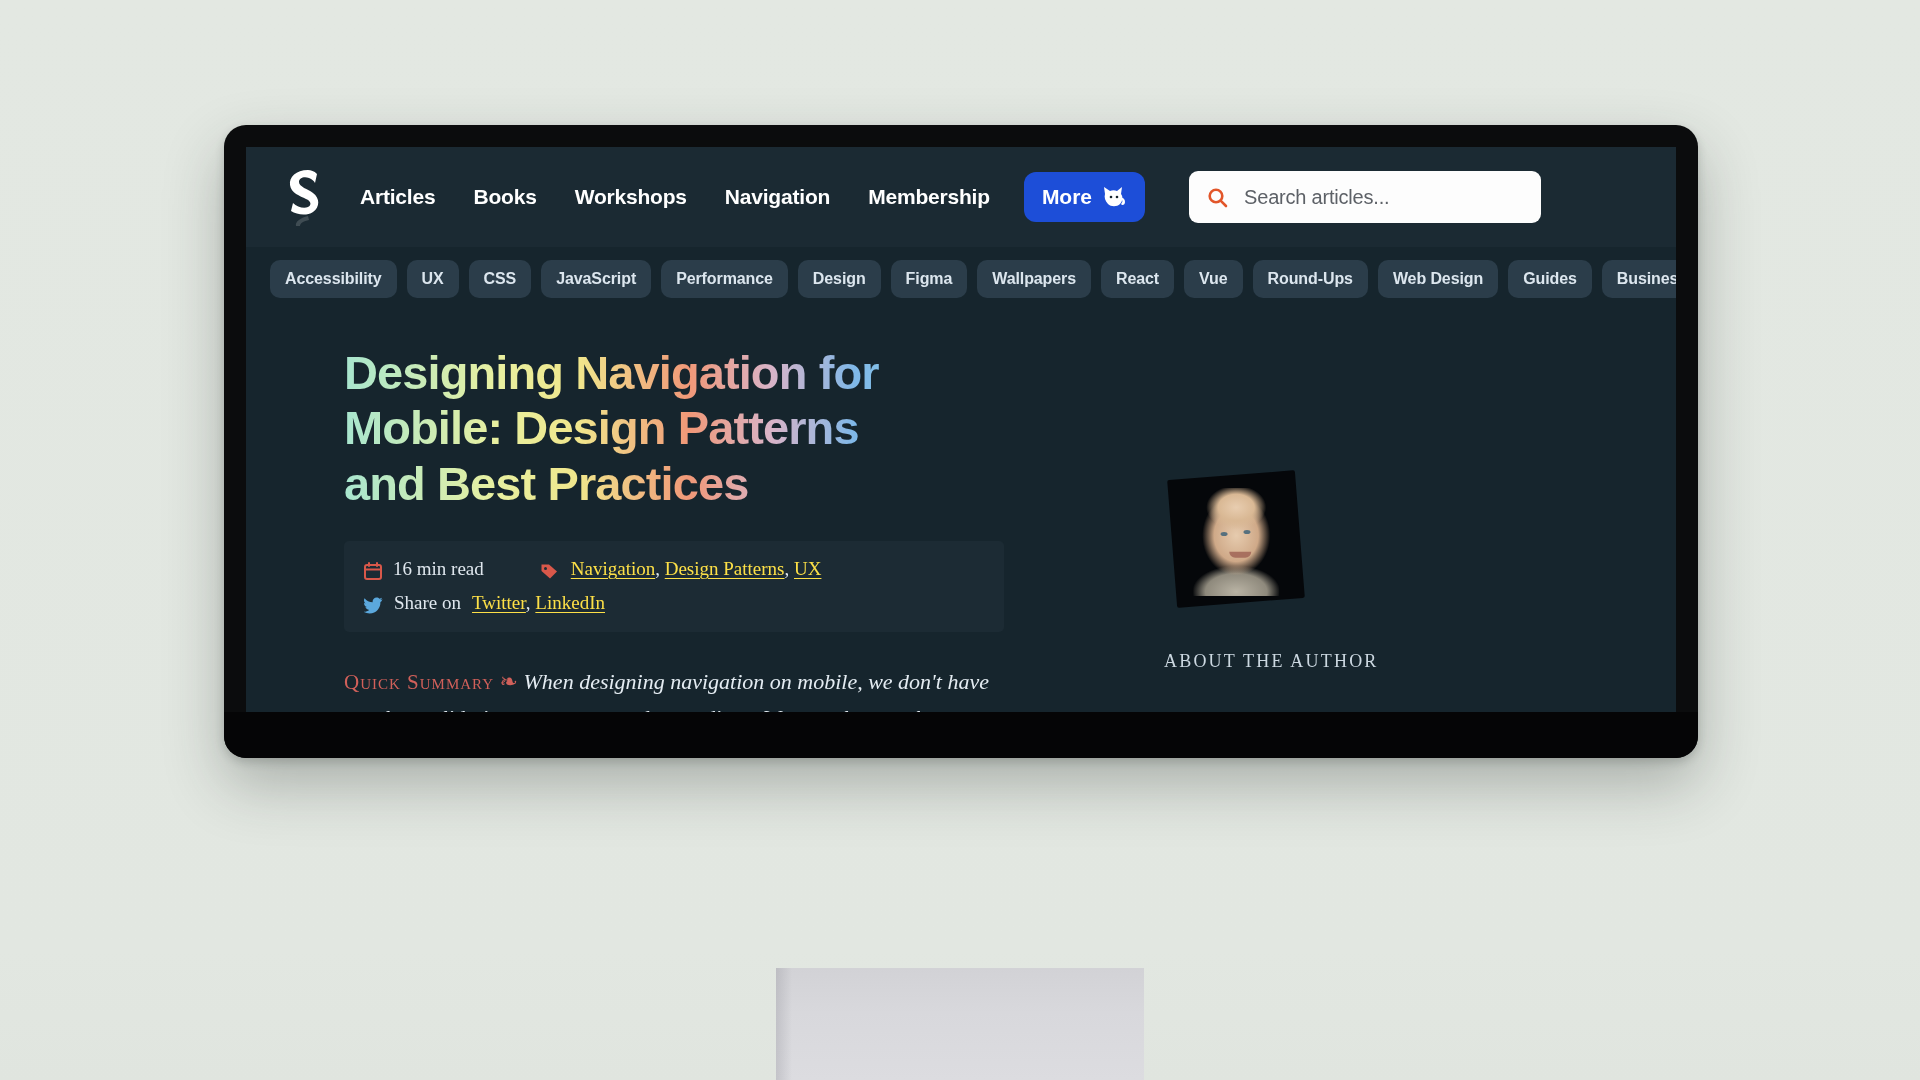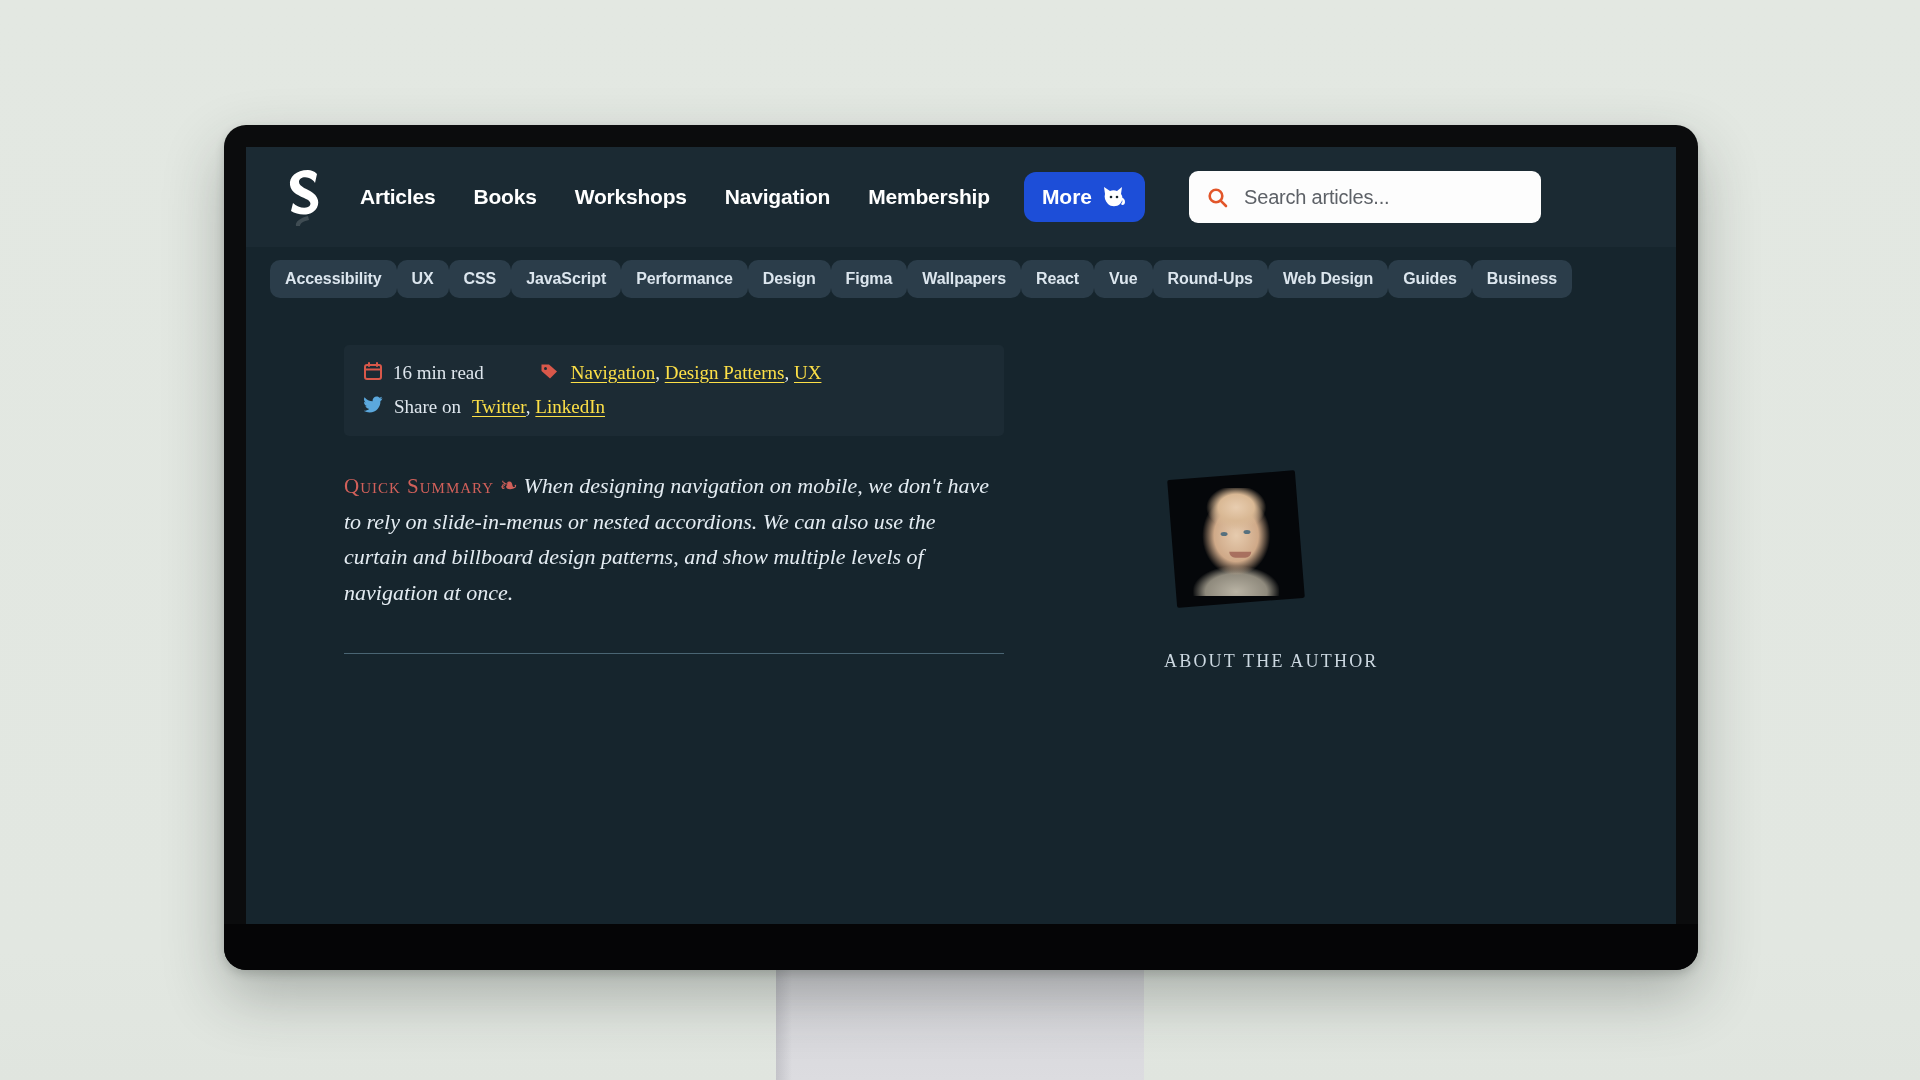--- a/index.html
+++ b/index.html
@@ -38,21 +38,21 @@
     width: 16px;
     background: linear-gradient(90deg, rgba(150,150,158,.35), rgba(150,150,158,0));
   }
 
   
   #monitor {
     position: absolute;
     left: 224px;
     top: 125px;
     width: 1474px;
-    height: 845px;
+    height: 633px;
     background: #0b0c0d;
     border-radius: 22px;
     box-shadow: 0 26px 60px rgba(40,48,44,.30), 0 4px 10px rgba(40,48,44,.20);
     padding: 22px 22px 46px 22px;
     box-sizing: border-box;
   }
   #monitor::after {
     content: "";
     position: absolute;
     left: 0; right: 0; bottom: 0;
@@ -145,20 +145,21 @@
   }
   #search-input::placeholder { color: #5d6167; opacity: 1; }
 
   
   #cat-bar {
     background: #16252d;
     height: 64px;
     display: flex;
     align-items: center;
     padding-left: 24px;
+    gap: 10px;
     overflow: hidden;
     position: relative;
   }
   .pill {
     background: #2b3d4a;
     color: #dce6ee;
     font-size: 16px;
     font-weight: bold;
     padding: 10px 15px;
     border-radius: 10px;
@@ -242,21 +243,21 @@
     box-sizing: border-box;
   }
   .meta-row {
     display: flex;
     align-items: center;
     font-family: "Liberation Serif", serif;
     font-size: 19px;
     color: #dfe7ee;
   }
   .meta-row + .meta-row { margin-top: 12px; }
-  .meta-item { display: flex; align-items: flex-start; gap: 11px; }
+  .meta-item { display: flex; align-items: flex-end; gap: 11px; }
   .meta-item.tags { margin-left: 56px; }
   .meta-link {
     color: #fde047;
     text-decoration: underline;
     text-underline-offset: 3px;
     cursor: pointer;
   }
 
   #summary {
     font-family: "Liberation Serif", serif;
@@ -410,20 +411,24 @@
         <span class="pill">Guides</span>
         <span class="pill">Business</span>
 
       </div>
 
       <div id="content">
 
         <div id="article-col">
 
 
+          <h1 id="headline">
+            <span class="ln">Designing Navigation for Mobile: Design Patterns</span>
+            <span class="ln">and Best Practices</span>
+          </h1>
 
           <div id="meta-box">
             <div class="meta-row">
               <span class="meta-item">
                 <span>
                   <svg class="ic" width="18" height="18" viewBox="0 0 18 18">
                     <rect x="1" y="3" width="16" height="14" rx="2" fill="none" stroke="#d9584a" stroke-width="2"></rect>
                     <line x1="1" y1="7.5" x2="17" y2="7.5" stroke="#d9584a" stroke-width="2"></line>
                     <line x1="5" y1="1" x2="5" y2="4" stroke="#d9584a" stroke-width="2" stroke-linecap="round"></line>
                     <line x1="13" y1="1" x2="13" y2="4" stroke="#d9584a" stroke-width="2" stroke-linecap="round"></line>

